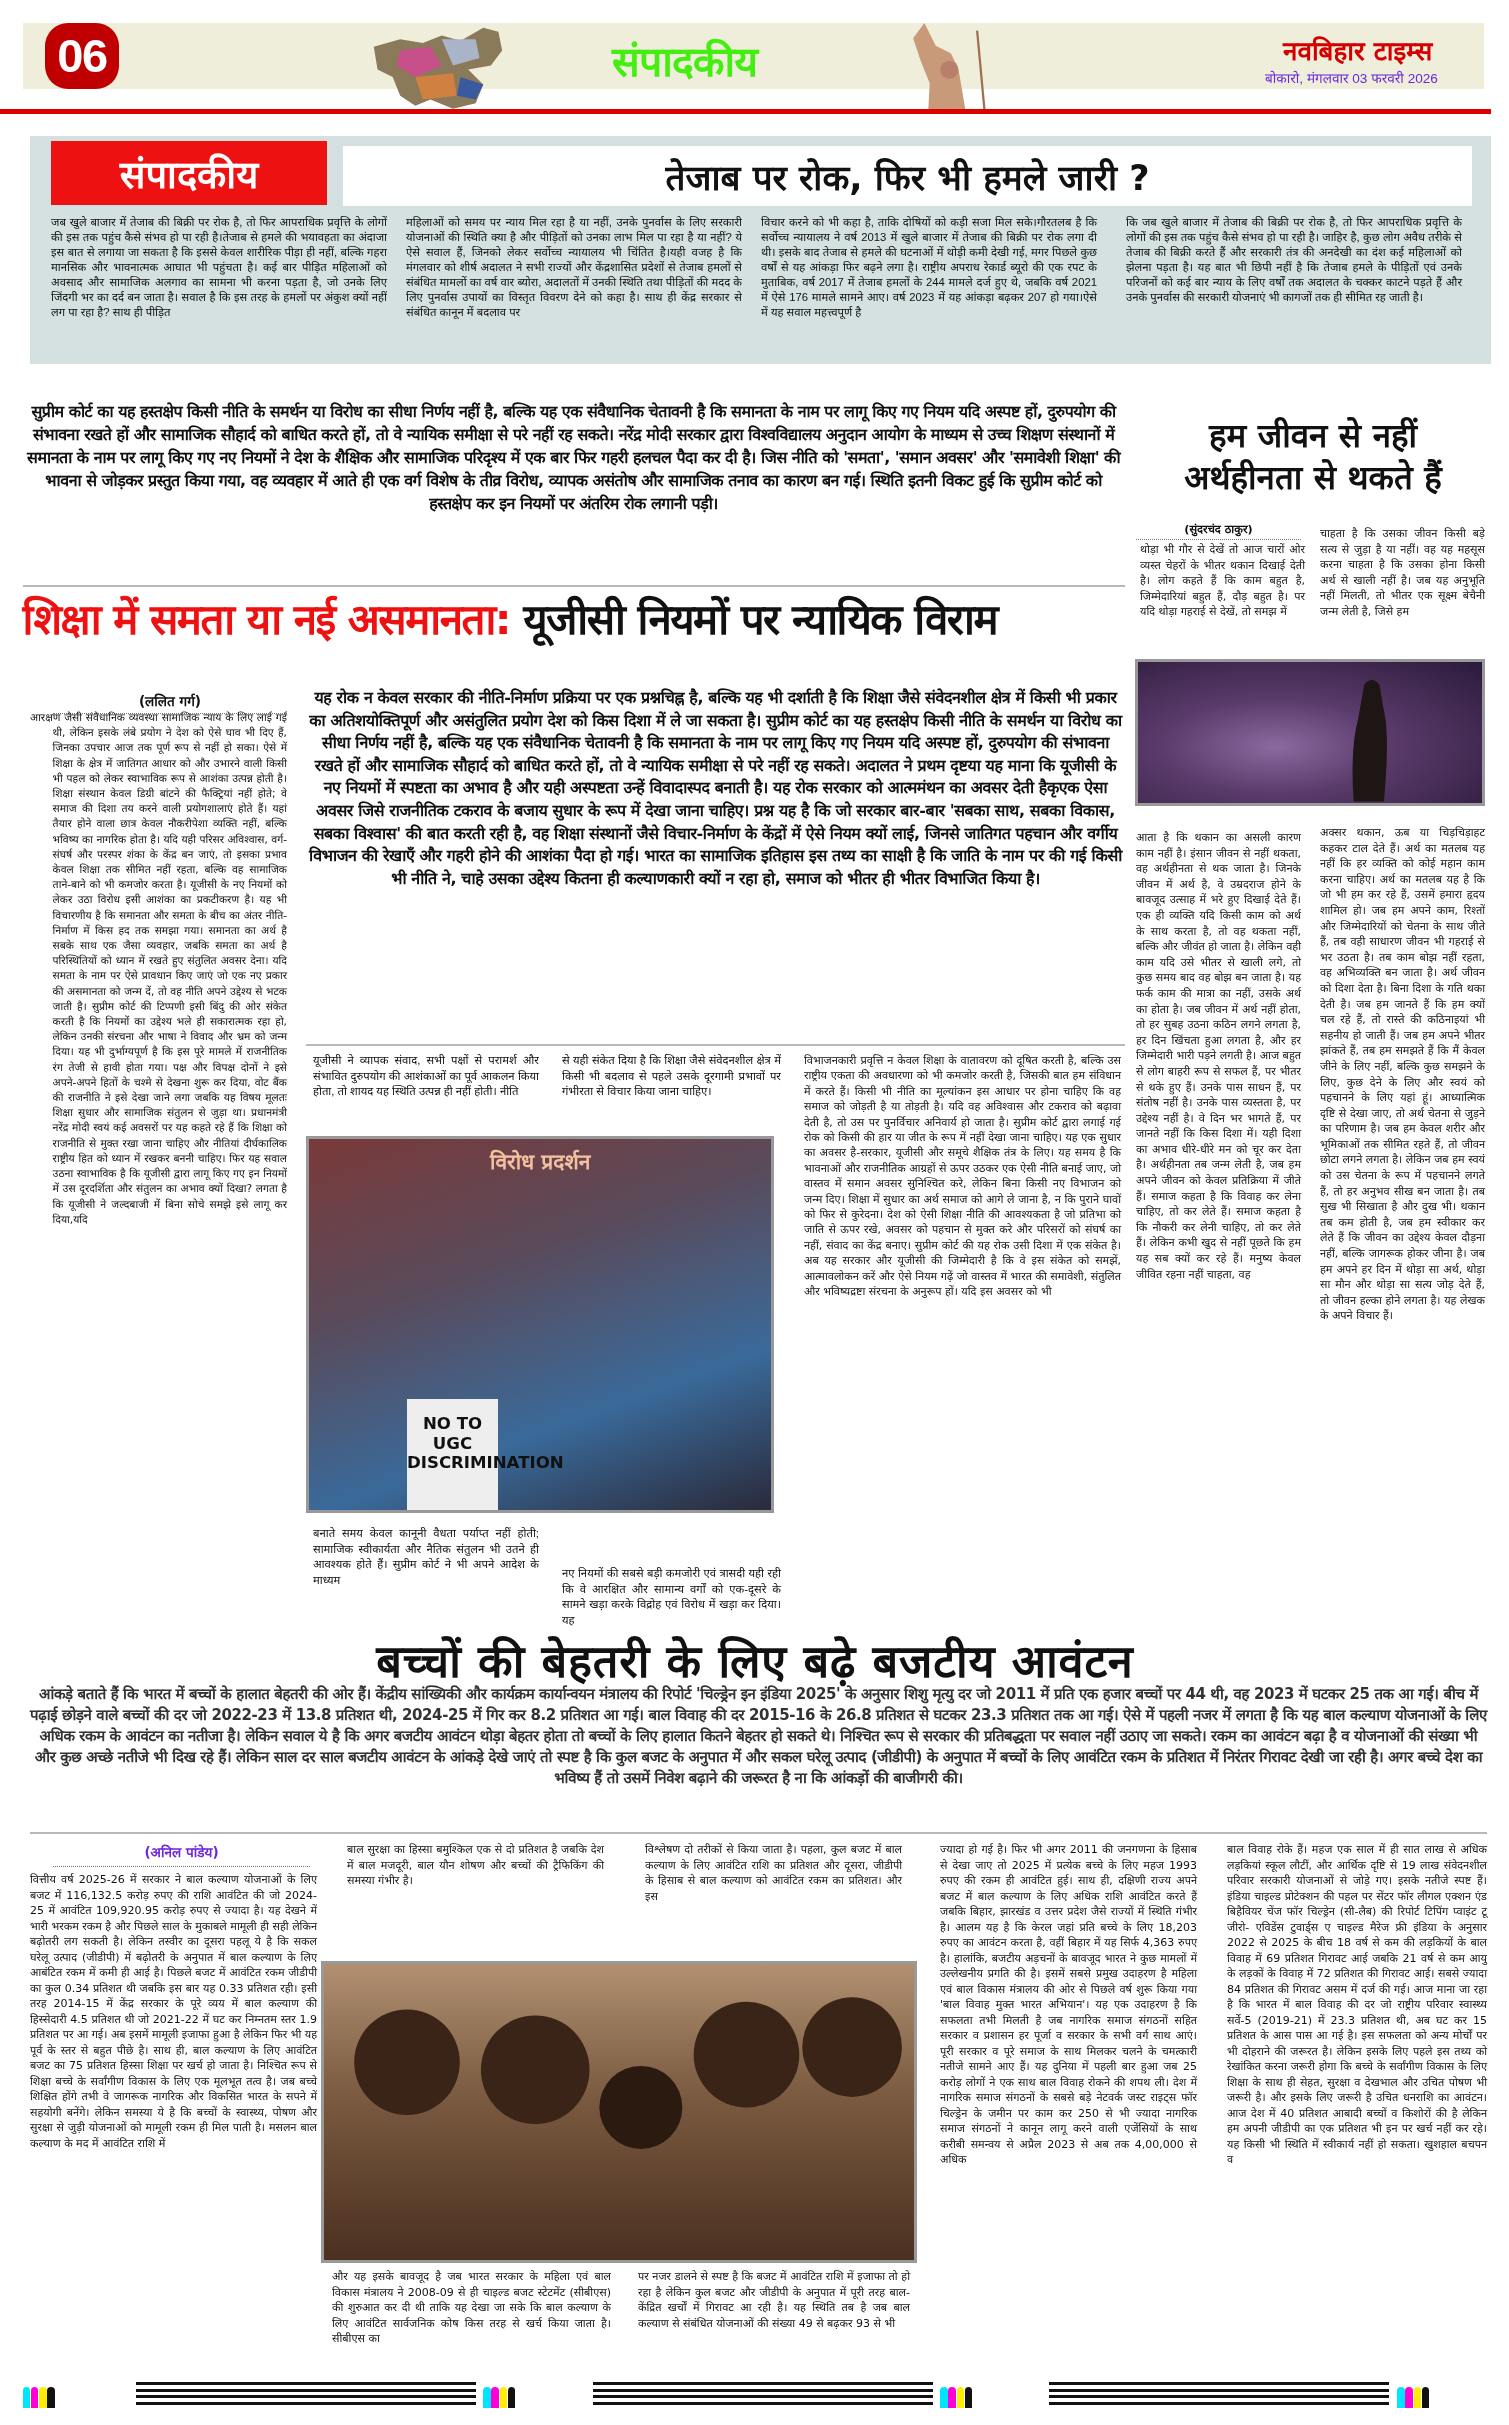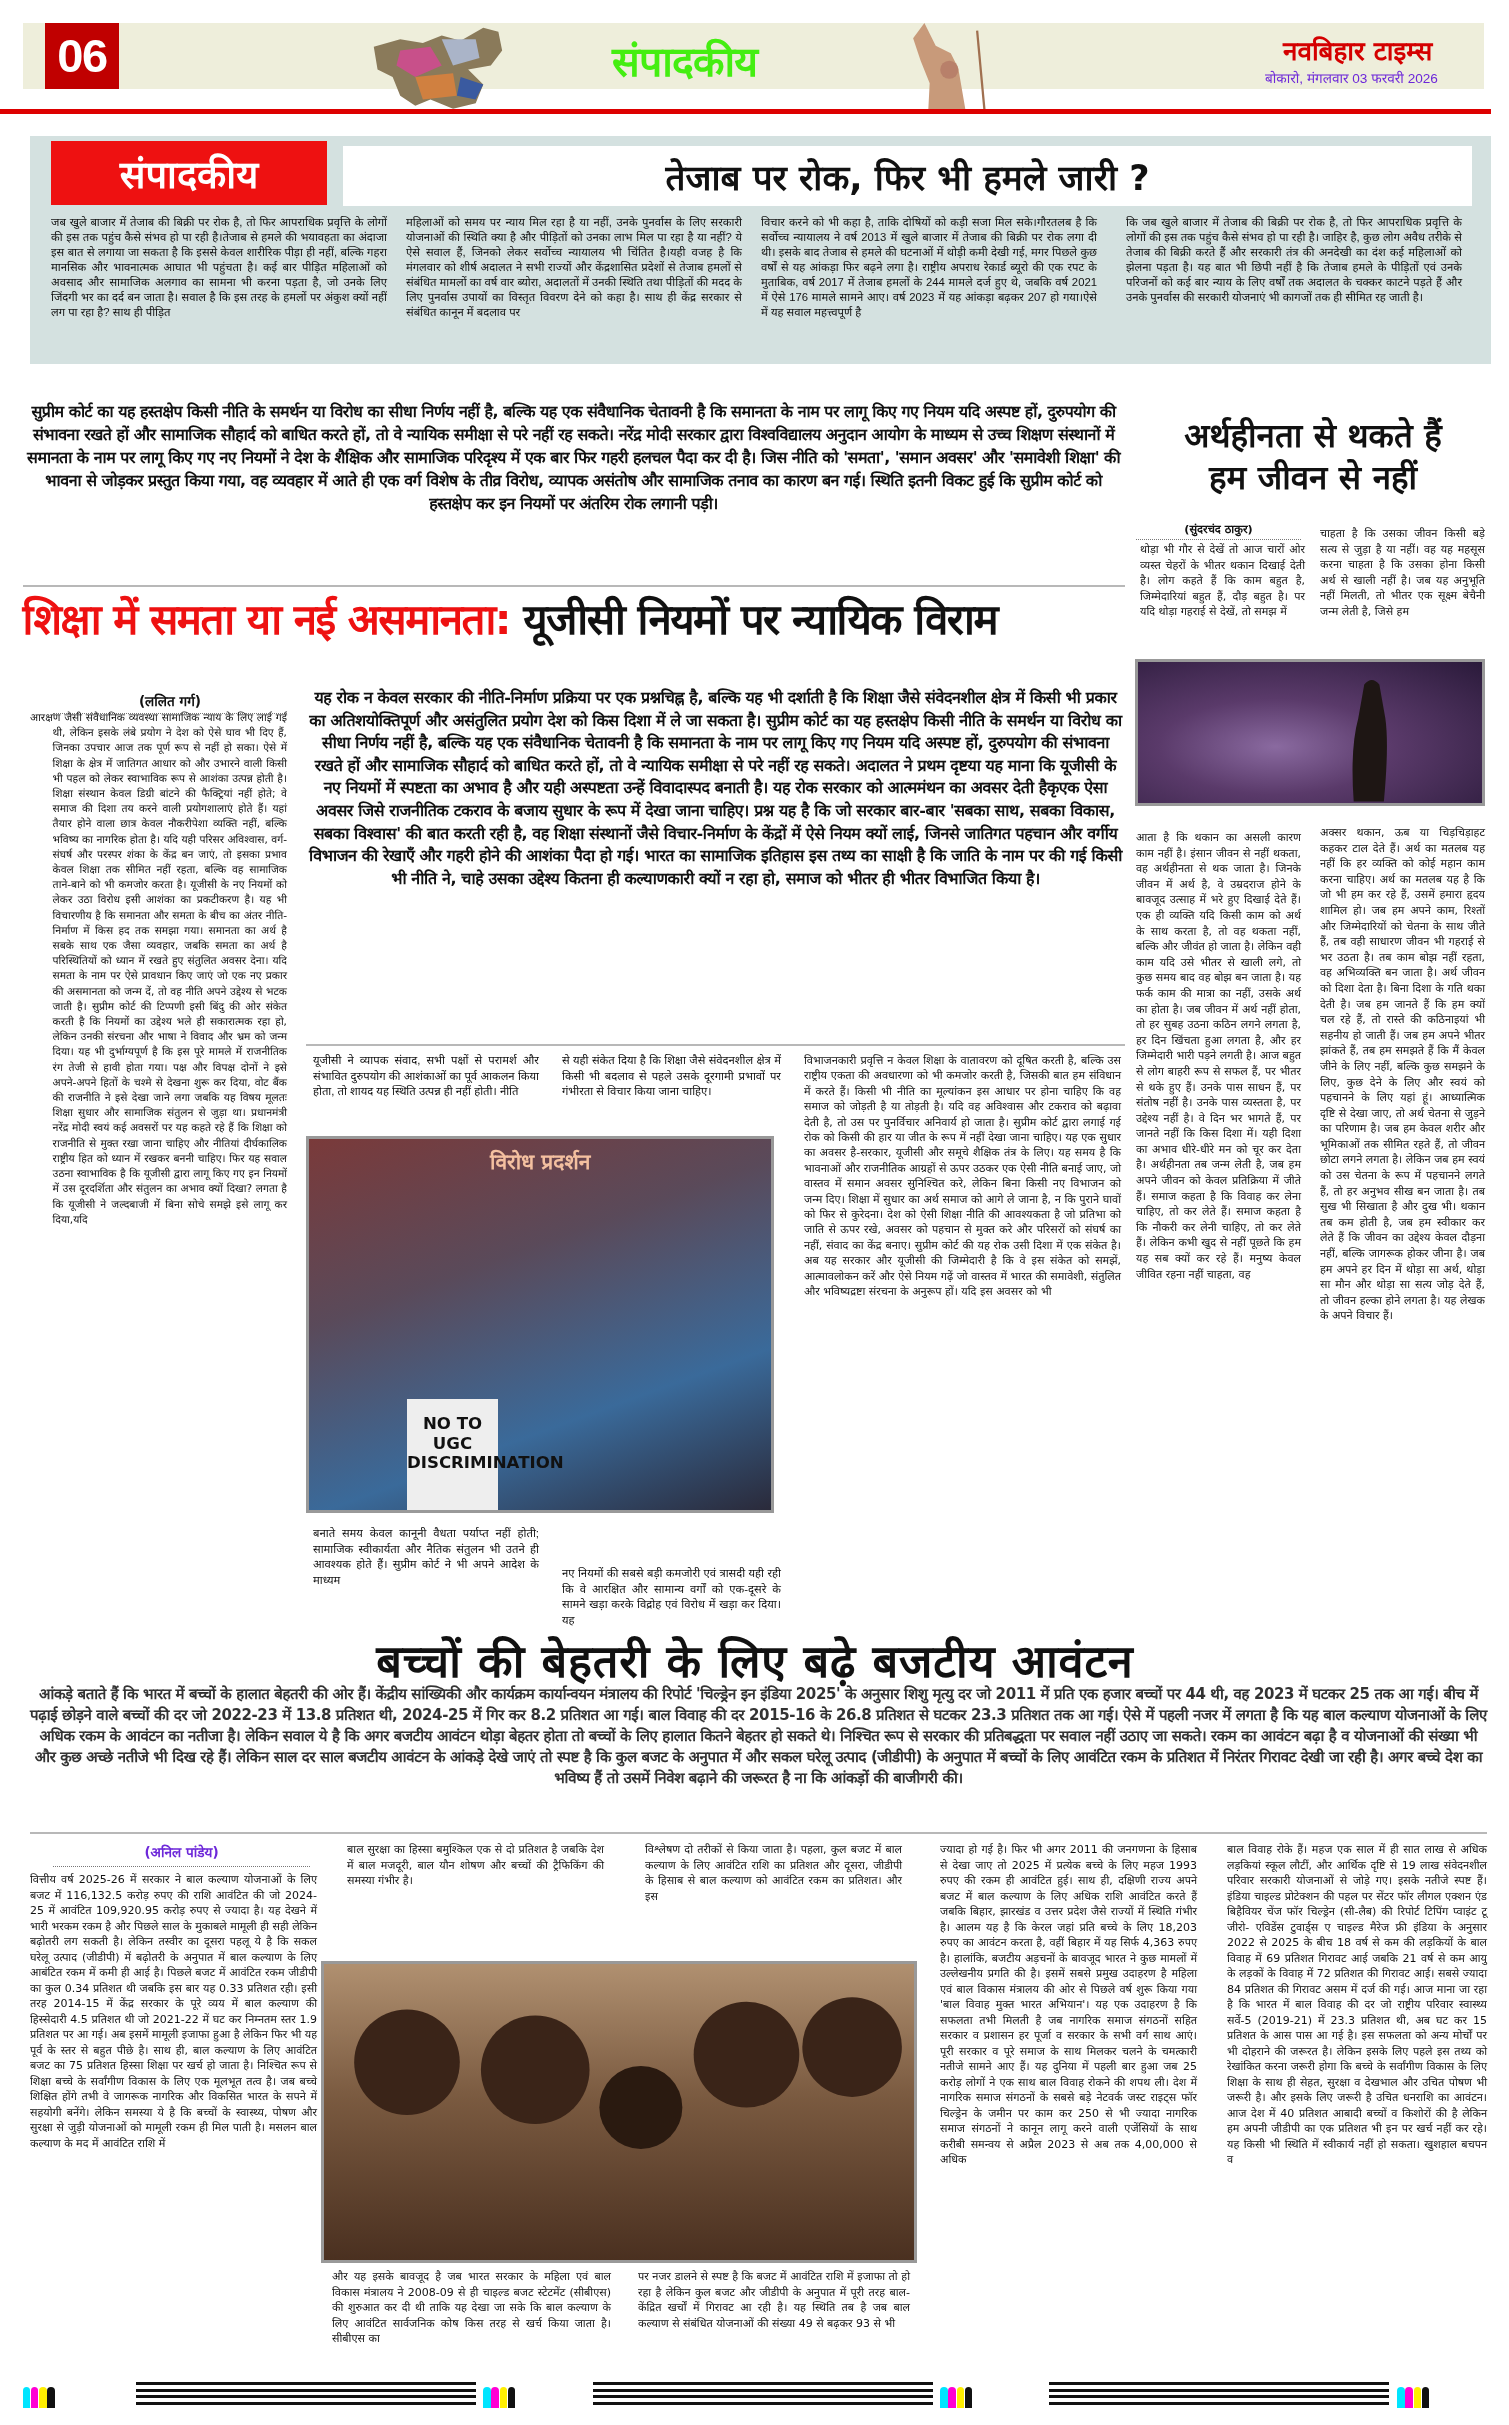--- a/index.html
+++ b/index.html
@@ -1,20 +1,20 @@
 <!DOCTYPE html>
 <html style="font-size:12px"><head>
 <meta charset="utf-8">
 <style>
   * { box-sizing: border-box; margin: 0; padding: 0; }
   body { width: 1510px; height: 2426px; background: #fff; font-family: "DejaVu Sans", sans-serif; color: #111; position: relative; overflow: hidden; }
   .abs { position: absolute; }
   
   .mast { left: 22.6px; top: 22.6px; width: 1461px; height: 66px; background: #eeeedb; }
-  .page-no { left: 45px; top: 22.6px; width: 74px; height: 66px; background: #c00000; color: #fff; font-family: "Liberation Sans", sans-serif; font-weight: bold; font-size: 47px; display: flex; align-items: center; justify-content: center; letter-spacing: -1.5px; }
+  .page-no { left: 45px; top: 22.6px; width: 74px; height: 66px; background: #c00000; color: #fff; font-family: "Liberation Sans", sans-serif; font-weight: bold; font-size: 47px; display: flex; align-items: center; justify-content: center; letter-spacing: -1.5px; border-radius: 23px; }
   .state-map { left: 370px; top: 24px; width: 185px; height: 87px; }
   .section-title { left: 612px; top: 32px; color: #44ee11; font-weight: bold; font-size: 41px; letter-spacing: -0.8px; }
   .statue { left: 883px; top: 22.6px; width: 128px; height: 89px; }
   .paper-name { left: 1283px; top: 32px; color: #d40000; font-weight: bold; font-size: 26px; }
   .dateline { left: 1265px; top: 68px; font-family: "Liberation Sans", sans-serif; font-size: 13.6px; color: #6d28d9; }
   .red-rule { left: 0; top: 109px; width: 1491px; height: 4.5px; background: #dd0000; }
   
   .ed-box { left: 30px; top: 136px; width: 1461px; height: 228px; background: #d4e1e0; }
   .ed-badge { left: 51px; top: 141px; width: 276px; height: 64px; background: #ee1111; color: #fff; font-size: 38px; font-weight: bold; display: flex; align-items: center; justify-content: center; }
   .ed-headline-wrap { left: 343px; top: 146px; width: 1129px; height: 60px; background: #fff; display: flex; align-items: center; justify-content: center; }
@@ -89,22 +89,22 @@
 <div class="abs col" style="left:562px; top:1053px; width:219px; font-family:'Liberation Sans',sans-serif; font-size:11.3px;">से यही संकेत दिया है कि शिक्षा जैसे संवेदनशील क्षेत्र में किसी भी बदलाव से पहले उसके दूरगामी प्रभावों पर गंभीरता से विचार किया जाना चाहिए।</div>
 <div class="abs photo" style="left:306px; top:1136px; width:468px; height:377px; background:linear-gradient(160deg,#7a3a3a 0%,#5a4a5a 35%,#3a6a9a 70%,#2a2a3a 100%);">
   <div style="position:absolute; left:181px; top:7.5px; font-size:21px; font-weight:bold; color:#f4c0a0;">विरोध प्रदर्शन</div>
   <div style="position:absolute; left:98px; top:260px; width:91px; height:113px; background:#eee; color:#111; font-size:16.6px; font-weight:bold; text-align:center; padding-top:15px; line-height:19.6px;">NO TO UGC DISCRIMINATION</div>
 </div>
 <div class="abs col" style="left:313px; top:1526px; width:226px; font-family:'Liberation Sans',sans-serif; font-size:11.3px;">बनाते समय केवल कानूनी वैधता पर्याप्त नहीं होती; सामाजिक स्वीकार्यता और नैतिक संतुलन भी उतने ही आवश्यक होते हैं। सुप्रीम कोर्ट ने भी अपने आदेश के माध्यम</div>
 <div class="abs col" style="left:562px; top:1526px; width:219px; font-family:'Liberation Sans',sans-serif; font-size:11.3px;margin-top:40px;">नए नियमों की सबसे बड़ी कमजोरी एवं त्रासदी यही रही कि वे आरक्षित और सामान्य वर्गों को एक-दूसरे के सामने खड़ा करके विद्रोह एवं विरोध में खड़ा कर दिया। यह</div>
 <div class="abs col" style="left:804px; top:1053px; width:317px; font-size:11px; line-height:15.4px;">विभाजनकारी प्रवृत्ति न केवल शिक्षा के वातावरण को दूषित करती है, बल्कि उस राष्ट्रीय एकता की अवधारणा को भी कमजोर करती है, जिसकी बात हम संविधान में करते हैं। किसी भी नीति का मूल्यांकन इस आधार पर होना चाहिए कि वह समाज को जोड़ती है या तोड़ती है। यदि वह अविश्वास और टकराव को बढ़ावा देती है, तो उस पर पुनर्विचार अनिवार्य हो जाता है। सुप्रीम कोर्ट द्वारा लगाई गई रोक को किसी की हार या जीत के रूप में नहीं देखा जाना चाहिए। यह एक सुधार का अवसर है-सरकार, यूजीसी और समूचे शैक्षिक तंत्र के लिए। यह समय है कि भावनाओं और राजनीतिक आग्रहों से ऊपर उठकर एक ऐसी नीति बनाई जाए, जो वास्तव में समान अवसर सुनिश्चित करे, लेकिन बिना किसी नए विभाजन को जन्म दिए। शिक्षा में सुधार का अर्थ समाज को आगे ले जाना है, न कि पुराने घावों को फिर से कुरेदना। देश को ऐसी शिक्षा नीति की आवश्यकता है जो प्रतिभा को जाति से ऊपर रखे, अवसर को पहचान से मुक्त करे और परिसरों को संघर्ष का नहीं, संवाद का केंद्र बनाए। सुप्रीम कोर्ट की यह रोक उसी दिशा में एक संकेत है। अब यह सरकार और यूजीसी की जिम्मेदारी है कि वे इस संकेत को समझें, आत्मावलोकन करें और ऐसे नियम गढ़ें जो वास्तव में भारत की समावेशी, संतुलित और भविष्यद्रष्टा संरचना के अनुरूप हों। यदि इस अवसर को भी</div>
 
 <div class="abs feat-head">
+  <div>हम जीवन से नहीं</div>
   <div>अर्थहीनता से थकते हैं</div>
-  <div>हम जीवन से नहीं</div>
 </div>
 <div class="abs byline dotted" style="left:1136px; top:521px; width:165px; padding-bottom:3px; font-size:11.3px;">(सुंदरचंद ठाकुर)</div>
 <div class="abs col" style="left:1140px; top:542px; width:165px; font-size:11px; line-height:15.6px;">थोड़ा भी गौर से देखें तो आज चारों ओर व्यस्त चेहरों के भीतर थकान दिखाई देती है। लोग कहते हैं कि काम बहुत है, जिम्मेदारियां बहुत हैं, दौड़ बहुत है। पर यदि थोड़ा गहराई से देखें, तो समझ में</div>
 <div class="abs col" style="left:1320px; top:526px; width:165px; font-size:11px; line-height:15.6px;">चाहता है कि उसका जीवन किसी बड़े सत्य से जुड़ा है या नहीं। वह यह महसूस करना चाहता है कि उसका होना किसी अर्थ से खाली नहीं है। जब यह अनुभूति नहीं मिलती, तो भीतर एक सूक्ष्म बेचैनी जन्म लेती है, जिसे हम</div>
 <div class="abs photo" style="left:1135px; top:659px; width:350px; height:147px; background:radial-gradient(ellipse at 40% 60%,#8a6aa0 0%,#5a3a6a 40%,#2a1a3a 100%);">
   <svg width="350" height="147" style="position:absolute;left:0;top:0" viewBox="0 0 464 195">
     <path d="M300,30 q10,-12 20,0 l8,45 q5,35 -2,110 l-40,0 q-5,-70 6,-110 z" fill="#1e1614"></path>
   </svg>
 </div>
 <div class="abs col" style="left:1136px; top:830px; width:165px; font-size:11px; line-height:15.6px;">आता है कि थकान का असली कारण काम नहीं है। इंसान जीवन से नहीं थकता, वह अर्थहीनता से थक जाता है। जिनके जीवन में अर्थ है, वे उम्रदराज होने के बावजूद उत्साह में भरे हुए दिखाई देते हैं। एक ही व्यक्ति यदि किसी काम को अर्थ के साथ करता है, तो वह थकता नहीं, बल्कि और जीवंत हो जाता है। लेकिन वही काम यदि उसे भीतर से खाली लगे, तो कुछ समय बाद वह बोझ बन जाता है। यह फर्क काम की मात्रा का नहीं, उसके अर्थ का होता है। जब जीवन में अर्थ नहीं होता, तो हर सुबह उठना कठिन लगने लगता है, हर दिन खिंचता हुआ लगता है, और हर जिम्मेदारी भारी पड़ने लगती है। आज बहुत से लोग बाहरी रूप से सफल हैं, पर भीतर से थके हुए हैं। उनके पास साधन हैं, पर संतोष नहीं है। उनके पास व्यस्तता है, पर उद्देश्य नहीं है। वे दिन भर भागते हैं, पर जानते नहीं कि किस दिशा में। यही दिशा का अभाव धीरे-धीरे मन को चूर कर देता है। अर्थहीनता तब जन्म लेती है, जब हम अपने जीवन को केवल प्रतिक्रिया में जीते हैं। समाज कहता है कि विवाह कर लेना चाहिए, तो कर लेते हैं। समाज कहता है कि नौकरी कर लेनी चाहिए, तो कर लेते हैं। लेकिन कभी खुद से नहीं पूछते कि हम यह सब क्यों कर रहे हैं। मनुष्य केवल जीवित रहना नहीं चाहता, वह</div>

